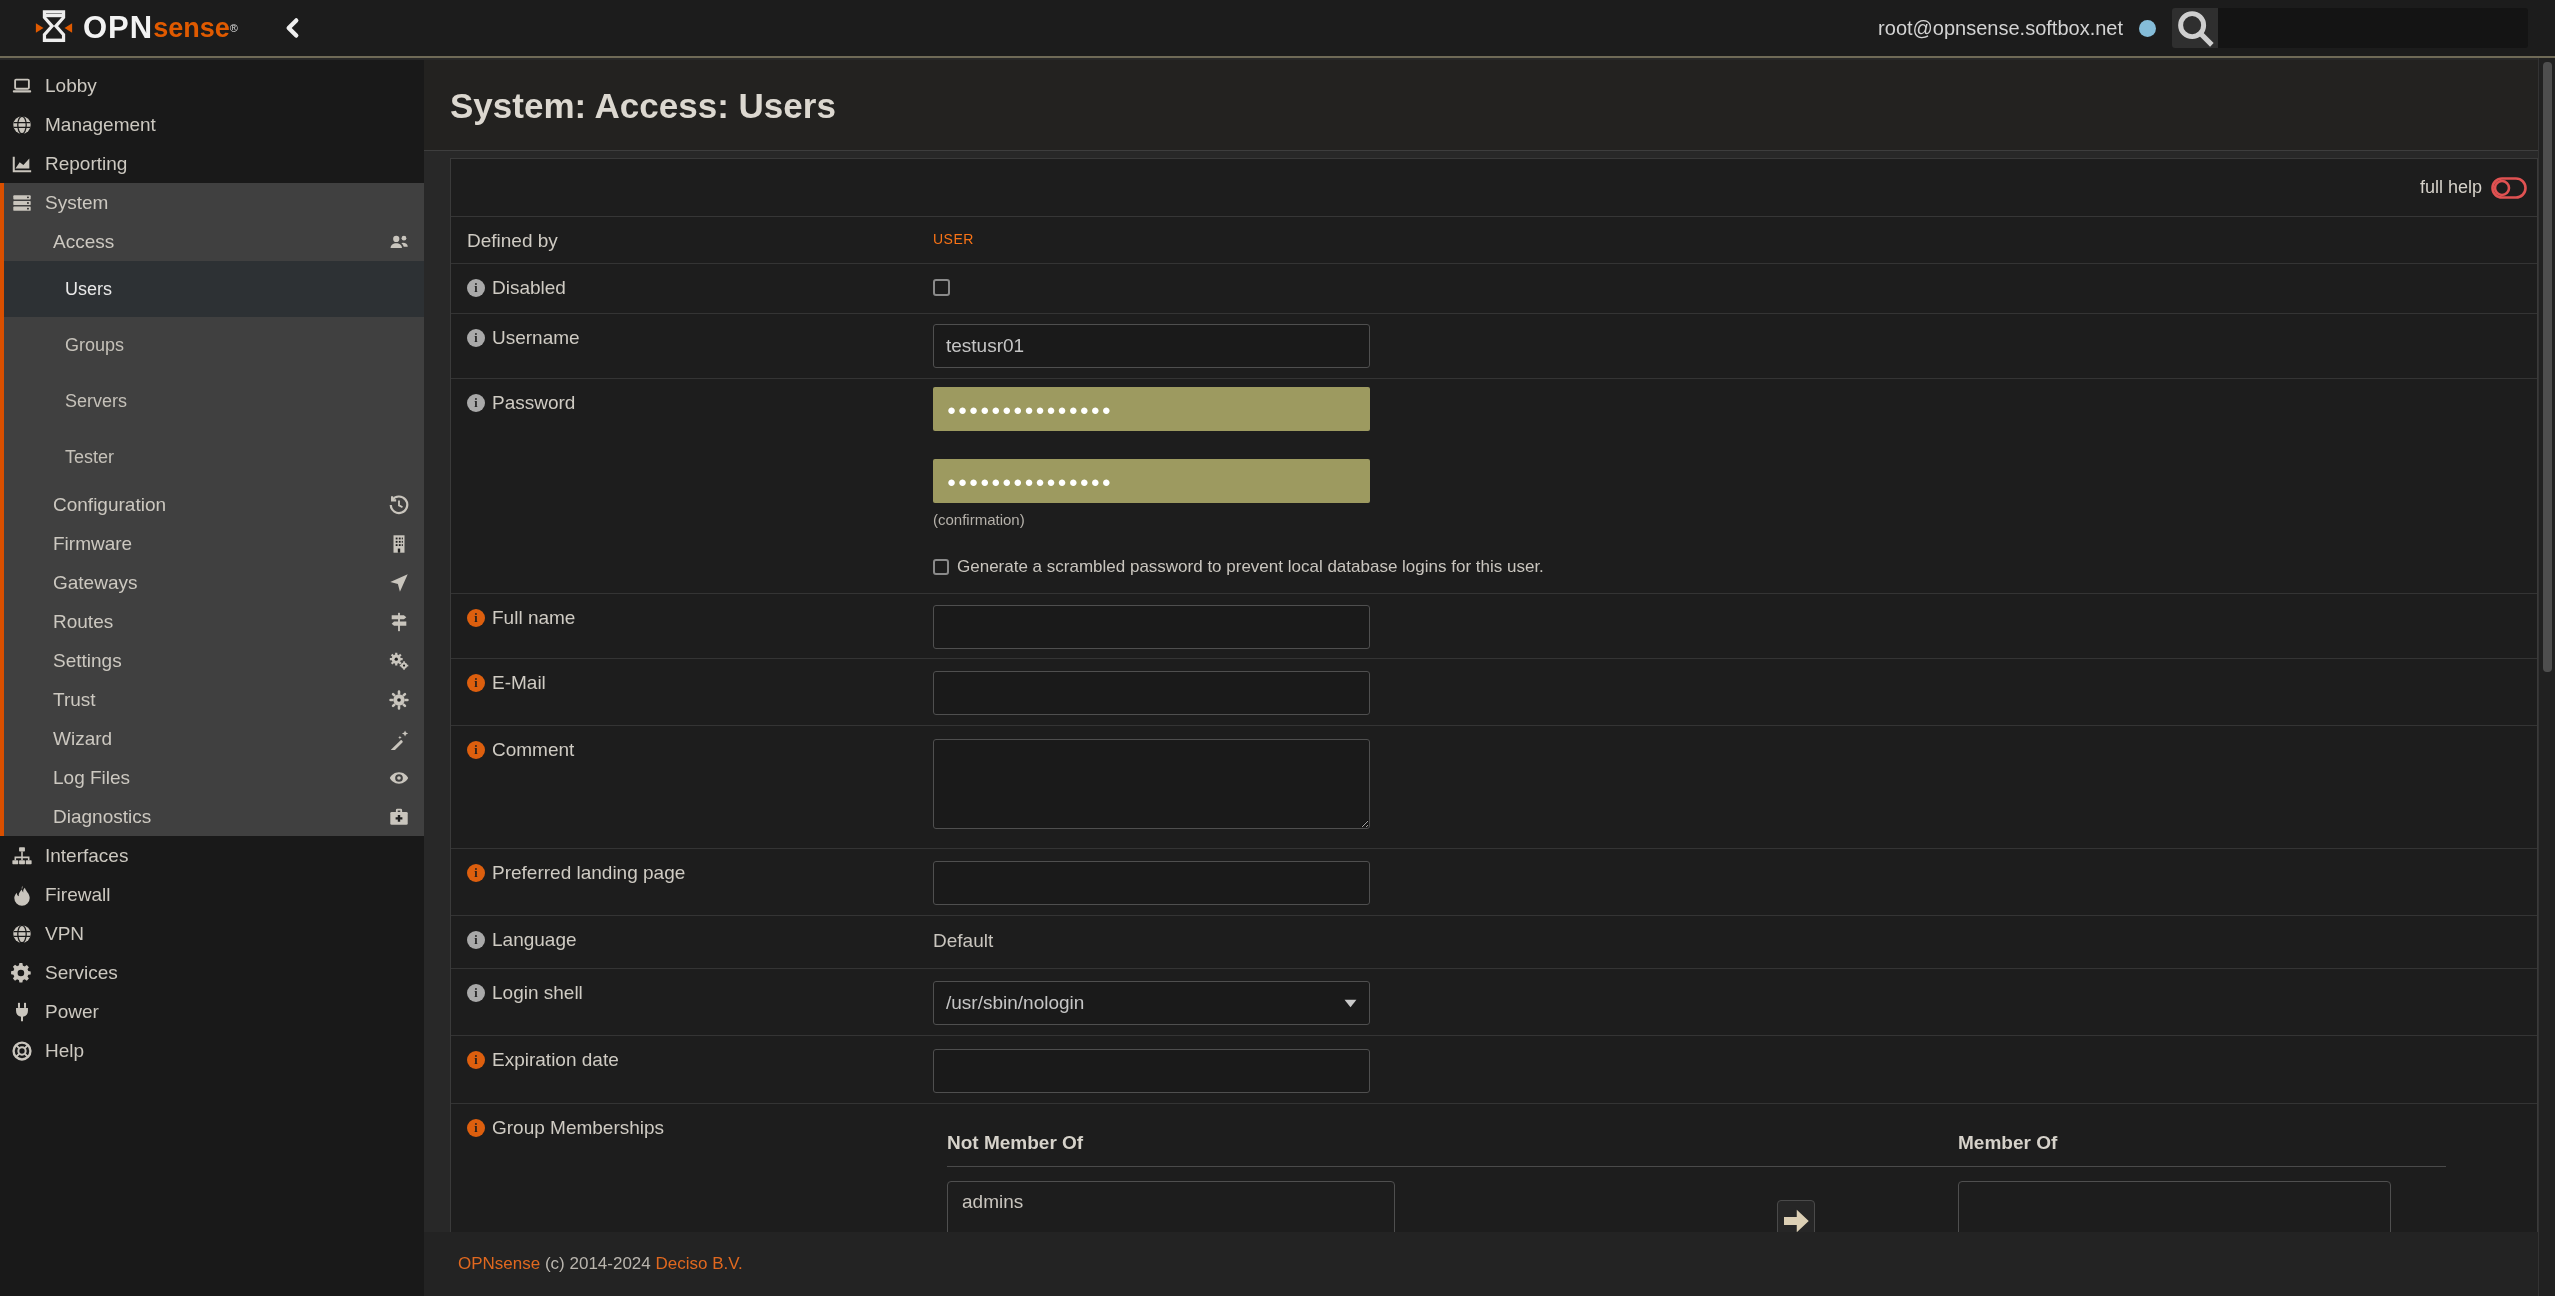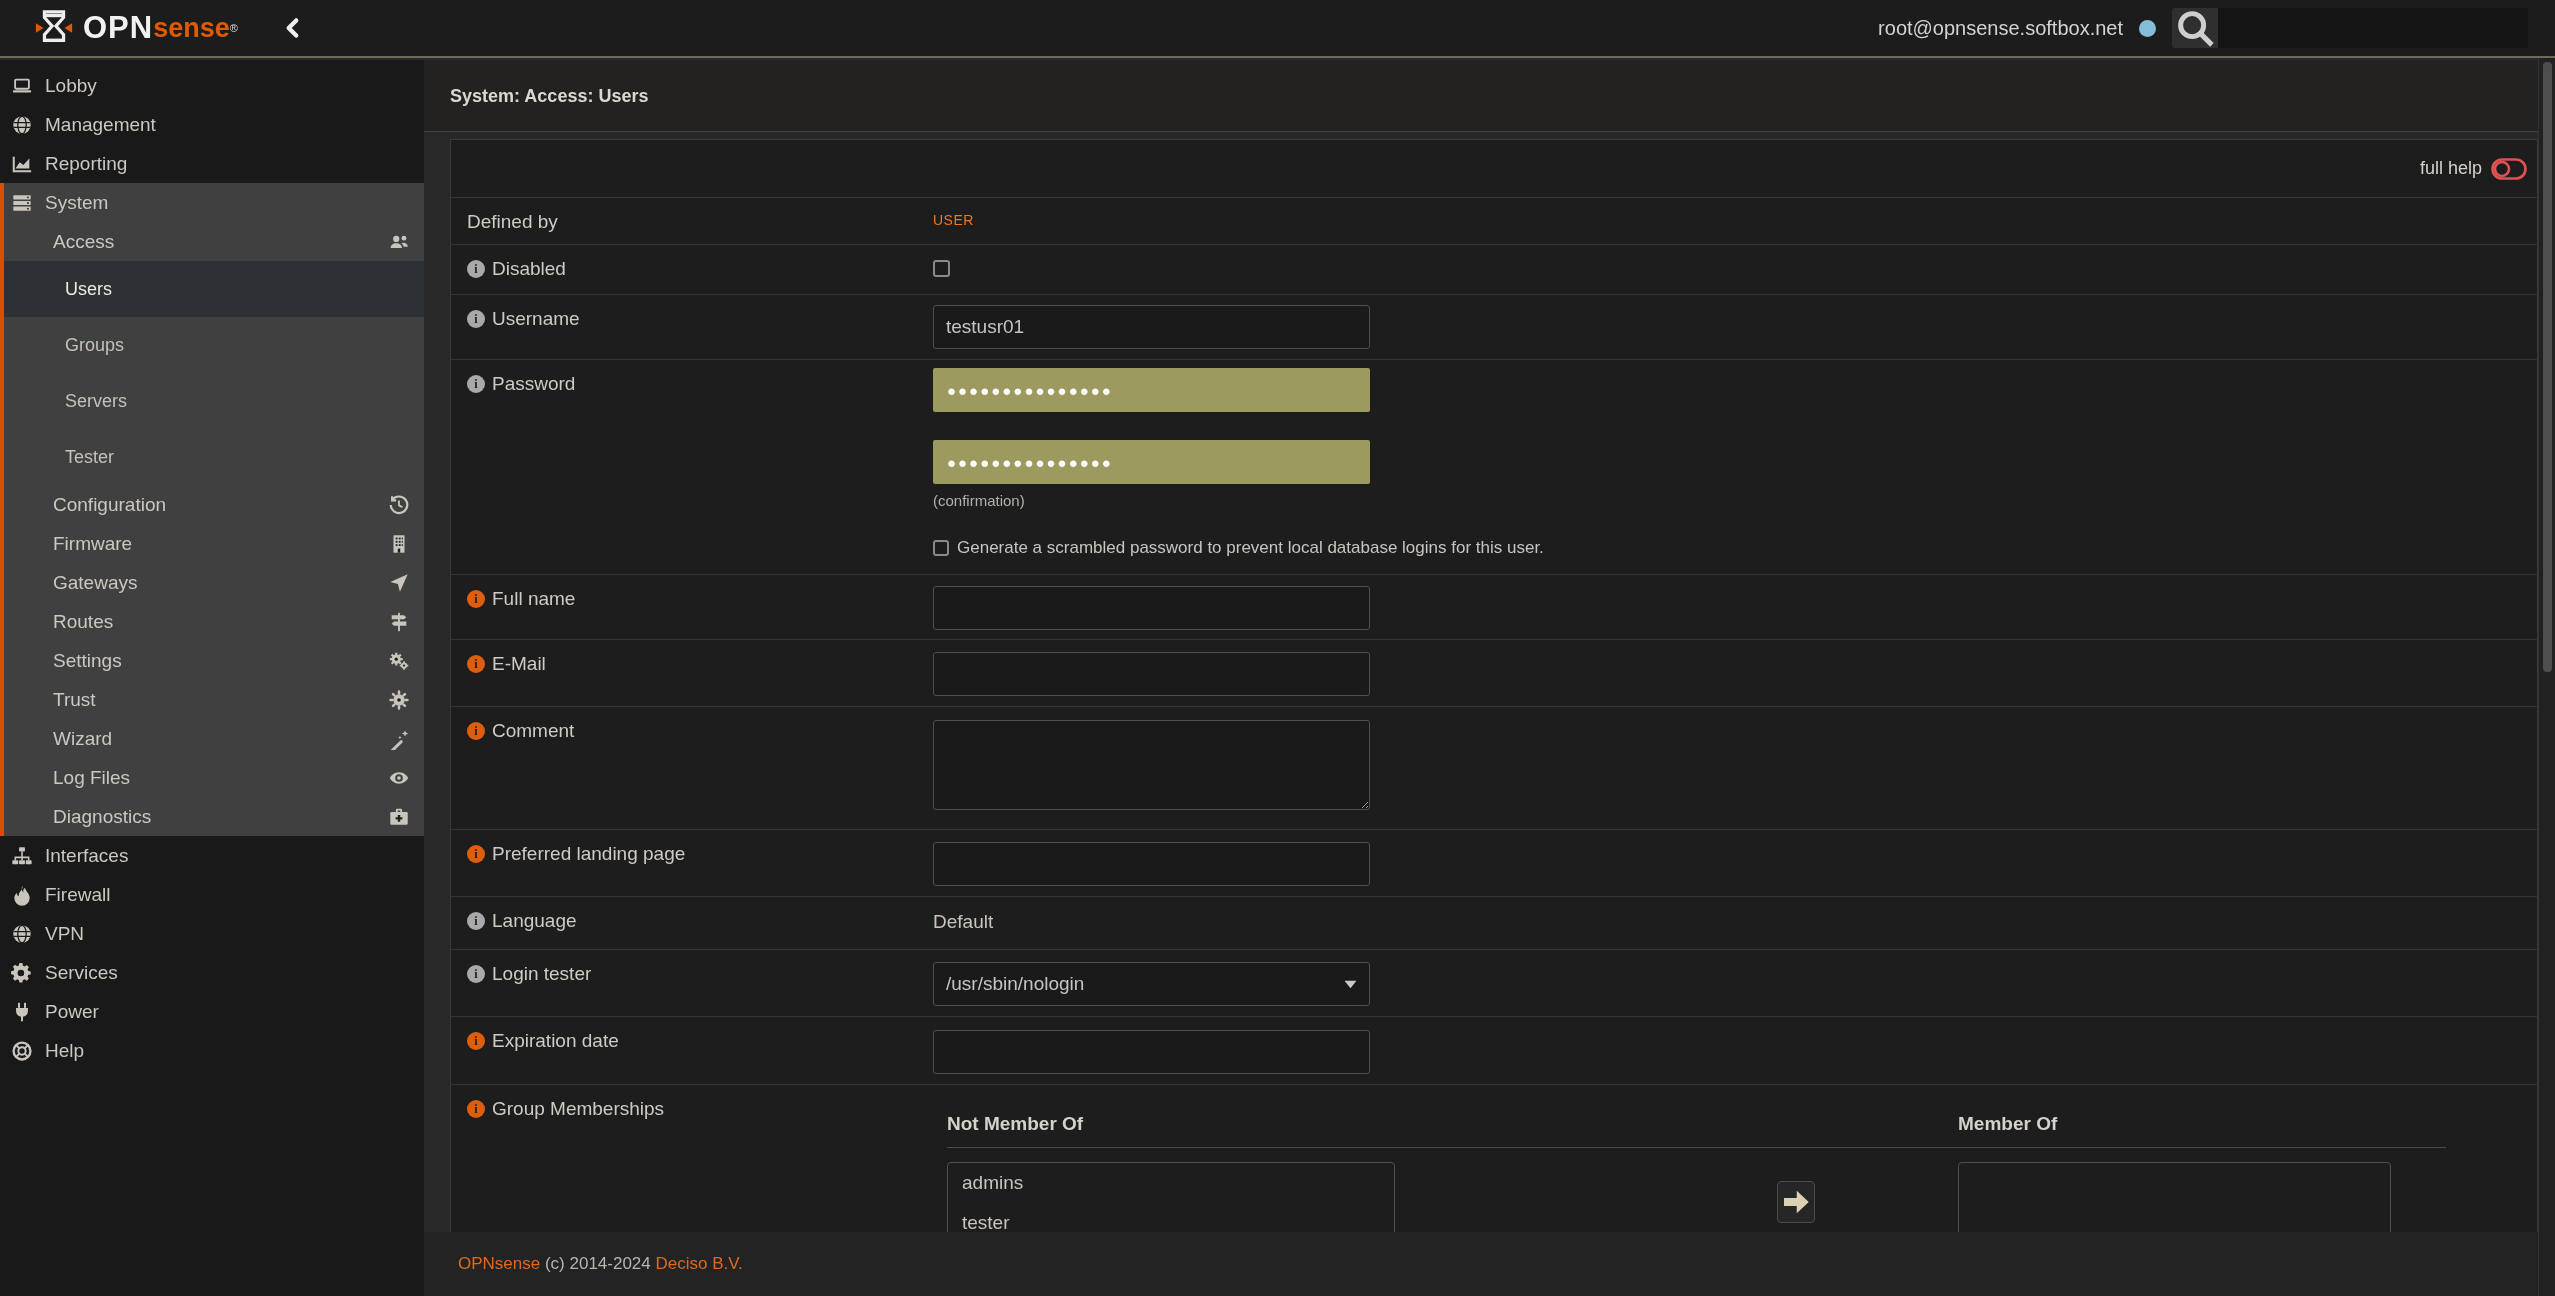--- a/index.html
+++ b/index.html
@@ -38,21 +38,21 @@
   .sysblock { background:#404040; border-left:4px solid #d94f00; }
   .sysblock .nav-item .nicon { margin-left:7px; }
   .nav-l2 { position:relative; height:39px; display:flex; align-items:center; font-size:19px; color:#ccc8c0; padding-left:49px; cursor:pointer; }
   .nav-l2 .ricon { position:absolute; right:14px; width:22px; height:22px; color:#c9c5bd; }
   .nav-l2 .ricon svg { width:22px; height:22px; }
   .nav-l3 { height:56px; display:flex; align-items:center; font-size:18px; color:#c5c1b9; padding-left:61px; cursor:pointer; }
   .nav-l3.selected { background:#2d3134; color:#e9e9e9; }
   
   .main { position:absolute; left:424px; top:60px; right:17px; bottom:0; background:#282828; }
   .pagehead { background:#232220; padding:26px 0 24px 26px; border-bottom:1px solid #3e3e3e; }
-  .pagehead h1 { font-size:18px; font-weight:bold; color:#dcd8d0; }
+  .pagehead h1 { font-size:35px; font-weight:bold; color:#dcd8d0; }
   .panel { margin:7px 0 0 26px; background:#1d1d1d; border:1px solid #3a3a3a; }
   .band { height:58px; display:flex; align-items:center; justify-content:flex-end; gap:9px; padding-right:10px; border-bottom:1px solid #363636; font-size:18px; color:#d6d2ca; }
   .band .toggle { width:36px; height:22px; }
   .frow { display:flex; border-bottom:1px solid #343434; }
   .lbl { width:482px; flex:0 0 482px; padding:13px 10px 0 16px; font-size:19px; color:#cfcbc3; display:flex; align-items:flex-start; }
   .val { flex:1; position:relative; }
   .info { display:inline-flex; width:18px; height:18px; border-radius:50%; align-items:center; justify-content:center;
           font-size:12px; font-weight:bold; font-family:"Liberation Serif","DejaVu Serif",serif; color:#1d1d1d; margin:2px 7px 0 0; flex:0 0 auto; }
   .info.gray { background:#a9a9a9; }
   .info.orange { background:#dd5f0e; }
@@ -480,21 +480,21 @@
         <span>Language</span>
       </div>
       <div class="val" style="padding-top:14px;">
         <span class="static-val">Default</span>
       </div>
     </div>
 
     <div class="frow" style="height:67px;">
       <div class="lbl">
         <span class="info gray">i</span>
-        <span>Login tester</span>
+        <span>Login shell</span>
       </div>
       <div class="val" style="padding-top:12px;">
         <div class="tselect">
           <span>/usr/sbin/nologin</span>
           <span class="caret">
               <svg viewBox="0 0 12 8" fill="currentColor" style="width: 100%; height: 100%; display: block;">
                 <path d="M0.5 0.5h11L6 7.5z"></path>
               </svg>
             </span>
         </div>

